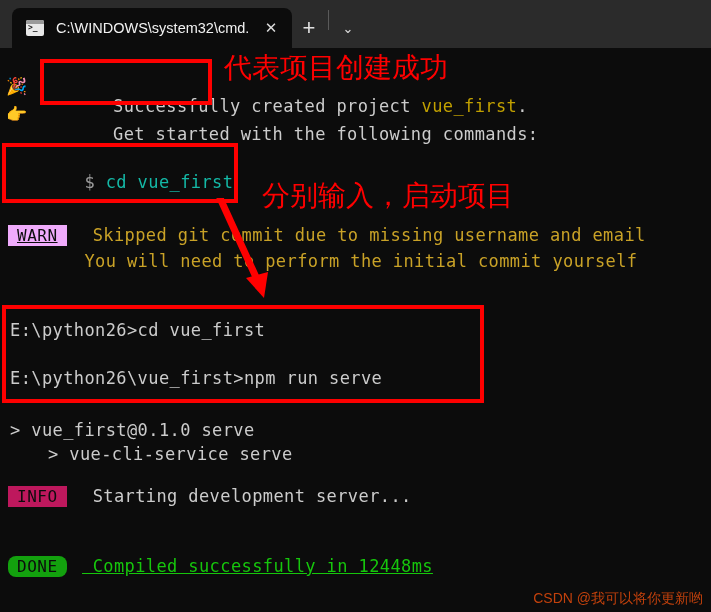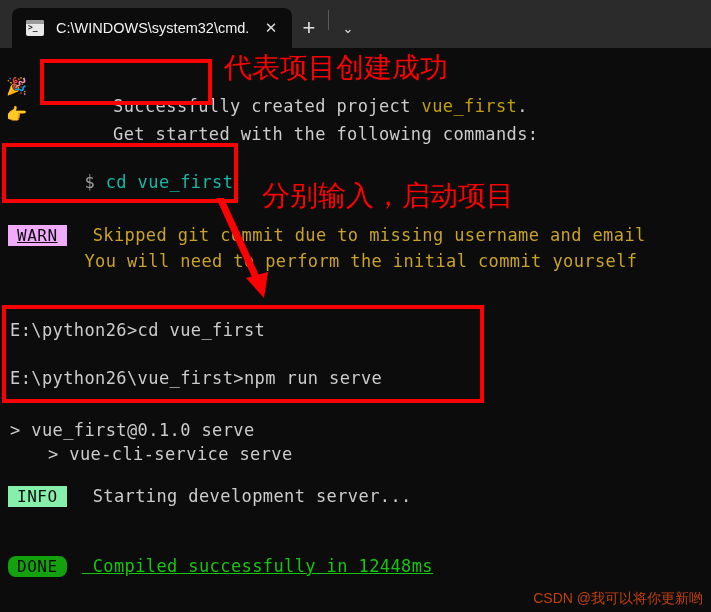--- a/index.html
+++ b/index.html
@@ -137,21 +137,21 @@
     font-family: "DejaVu Sans Mono", monospace;
     font-size: 16px;
     line-height: 21px;
     height: 21px;
     padding: 0 9px;
     color: #0c0c0c;
     letter-spacing: 0.5px;
     box-sizing: border-box;
   }
   .badge-warn { background: #f0abfc; text-decoration: underline; }
-  .badge-info { background: #86efac; }
+  .badge-info { background: #be185d; }
   .badge-done { background: #13a10e; border-radius: 8px; }
 
   
   .anno-box {
     position: absolute;
     border: 4px solid #ff0000;
     box-sizing: border-box;
     pointer-events: none;
   }
   .anno-text {

